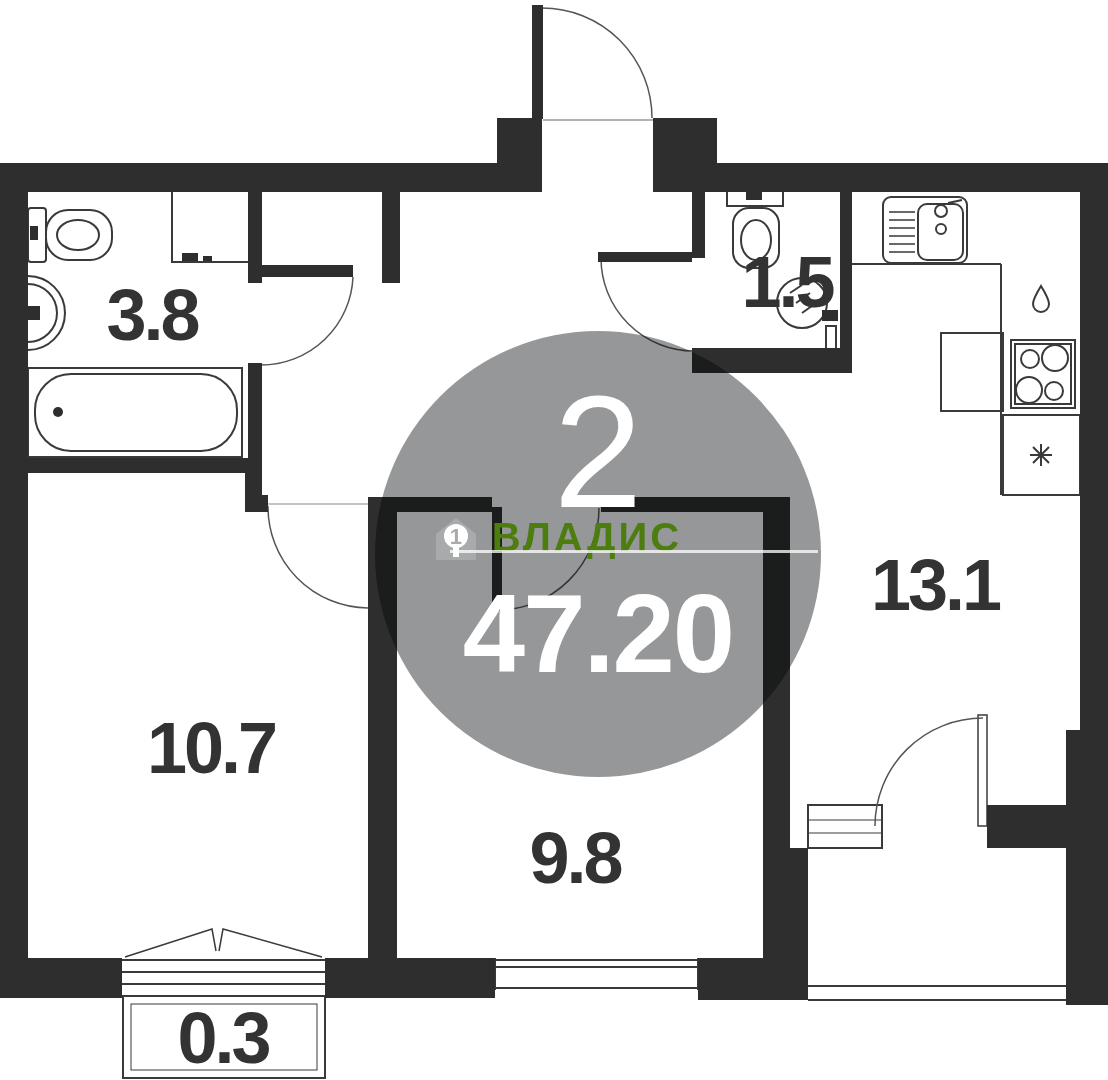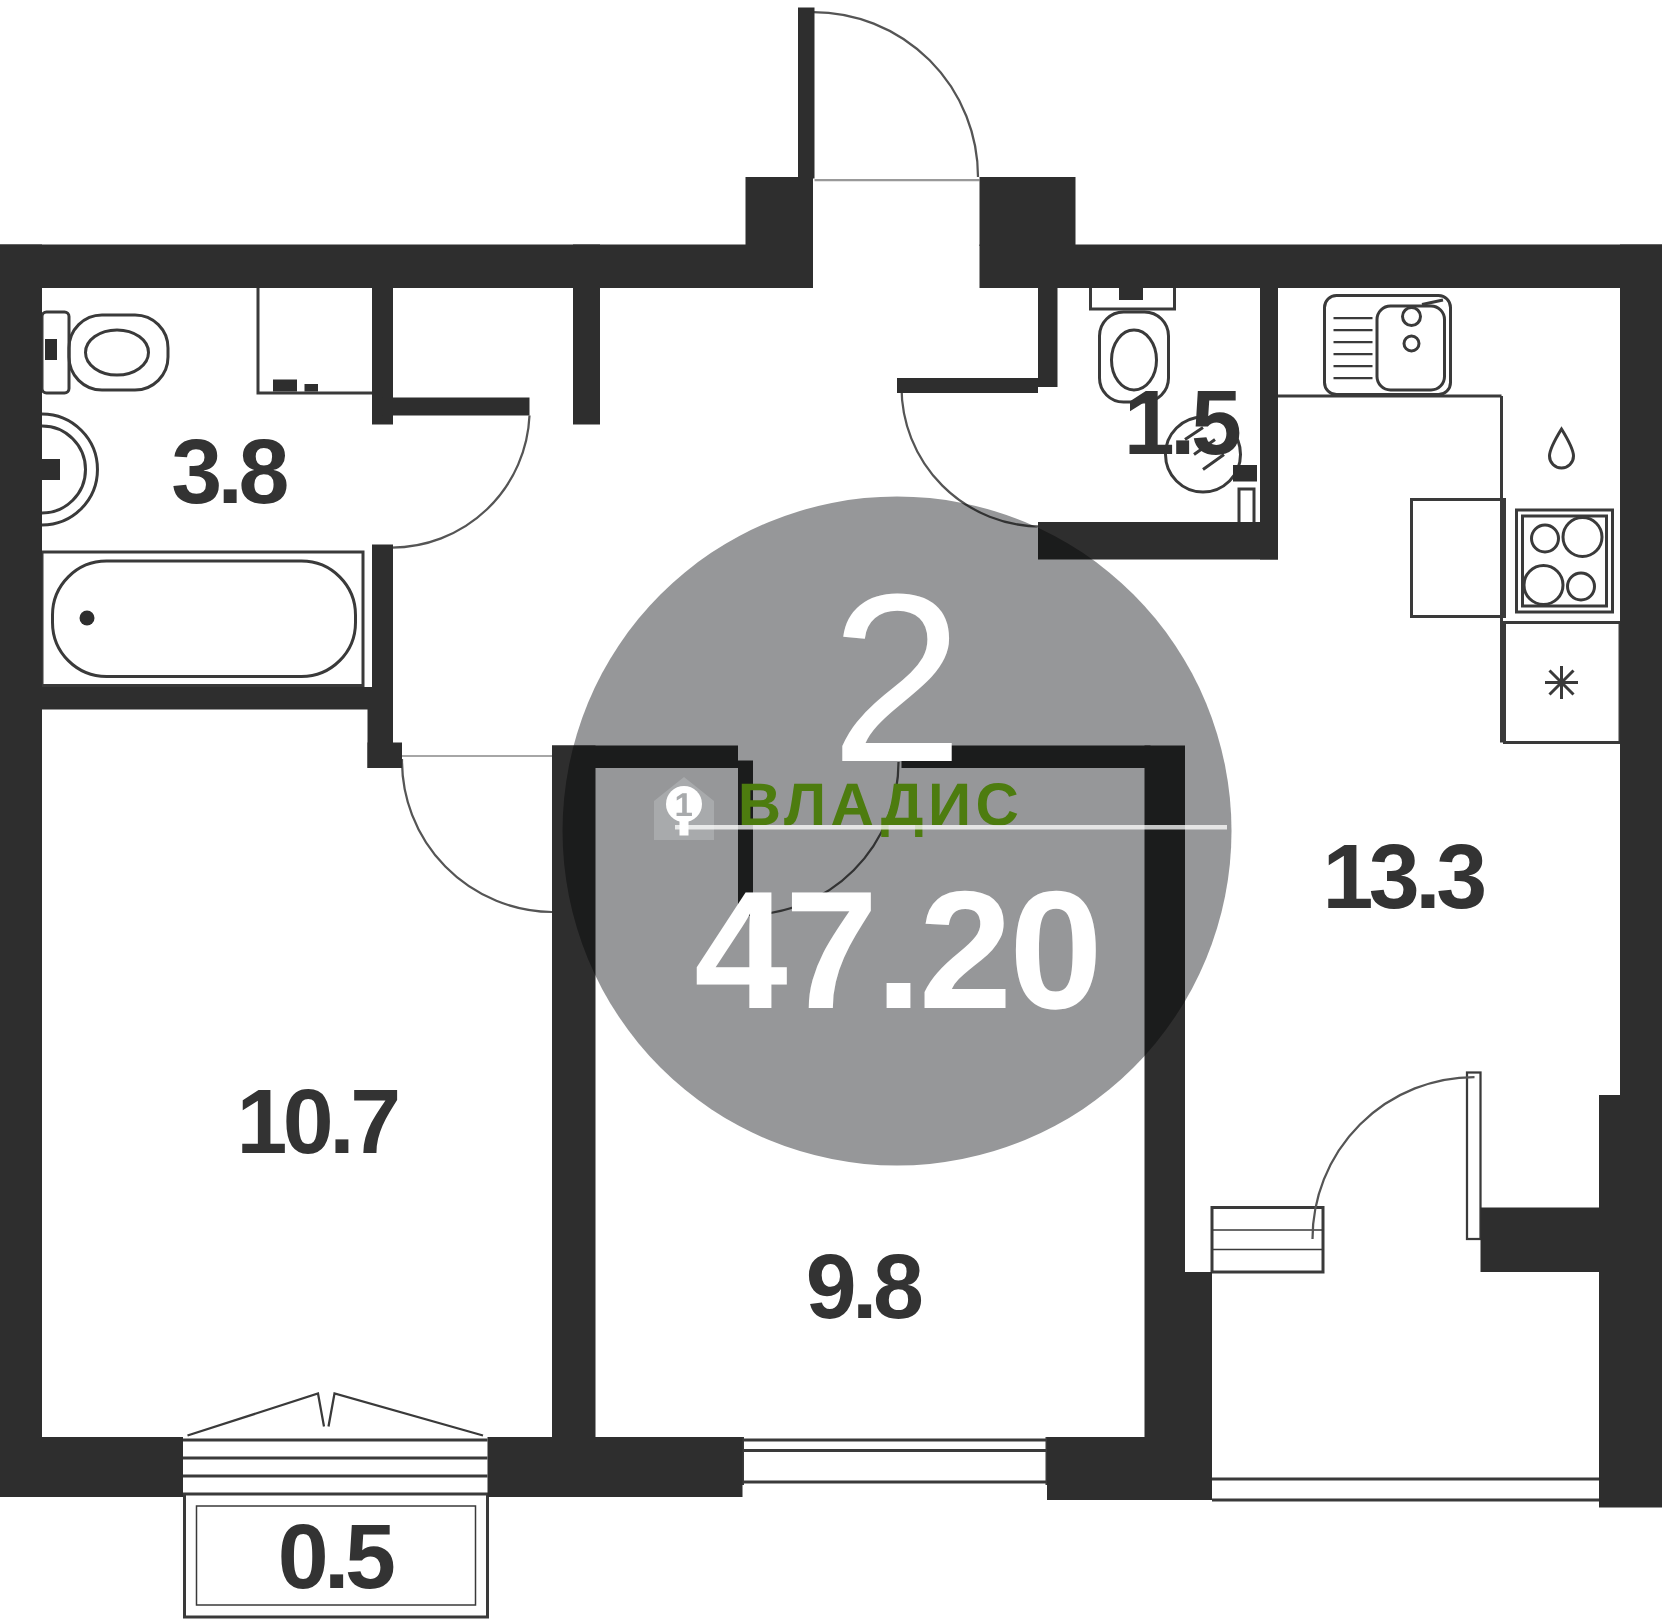--- a/index.html
+++ b/index.html
@@ -1,21 +1,21 @@
 <!DOCTYPE html>
 <html><head>
 <meta charset="utf-8">
 <style>
   html,body{margin:0;padding:0;background:#ffffff;}
   #plan{position:relative;width:1108px;height:1080px;background:#ffffff;overflow:hidden;
         font-family:"Liberation Sans",sans-serif;}
   #fixtures{position:absolute;left:0;top:0;z-index:1;}
   .wall{position:absolute;background:#2e2e2e;z-index:2;}
   .room-label{position:absolute;z-index:6;transform:translate(-50%,-50%);
-      font-size:61px;font-weight:700;letter-spacing:-3px;color:#333333;line-height:1;white-space:nowrap;}
+      font-size:72px;font-weight:700;letter-spacing:-3px;color:#333333;line-height:1;white-space:nowrap;}
   #wm-circle{position:absolute;left:375px;top:331px;width:446px;height:446px;border-radius:50%;
       background:#969799;mix-blend-mode:multiply;z-index:3;}
   .wm-text{position:absolute;left:375px;width:446px;text-align:center;color:#ffffff;z-index:5;line-height:1;}
   #wm-count{top:372px;font-size:160px;font-weight:500;}
   #wm-area{top:578px;font-size:112px;font-weight:700;letter-spacing:-2px;}
   #brand-row{position:absolute;left:375px;top:512px;width:446px;z-index:5;display:flex;
       align-items:center;justify-content:center;transform:translateX(-42px);gap:10px;}
   #brand-text{font-size:40px;font-weight:700;letter-spacing:3px;color:#4d7c0f;}
   #brand-underline{position:absolute;left:450px;top:550px;width:368px;height:3px;
       background:rgba(255,255,255,0.75);z-index:5;}
@@ -167,18 +167,18 @@
       </svg>
       <div class="num">1</div>
     </div>
     <div id="brand-text">ВЛАДИС</div>
   </div>
   <div id="brand-underline"></div>
   <div id="wm-area" class="wm-text">47.20</div>
 
   <div class="room-label" style="left:152px;top:315px;">3.8</div>
   <div class="room-label" style="left:763px;top:282px;margin-left:24px;">1.5</div>
-  <div class="room-label" style="left:935px;top:585px;">13.3</div>
+  <div class="room-label" style="left:935px;top:585px;">13.1</div>
   <div class="room-label" style="left:211px;top:748px;">10.7</div>
   <div class="room-label" style="left:575px;top:858px;">9.8</div>
-  <div class="room-label" style="left:223px;top:1038px;">0.5</div>
+  <div class="room-label" style="left:223px;top:1038px;">0.3</div>
 
 </div>
 
 </body></html>

